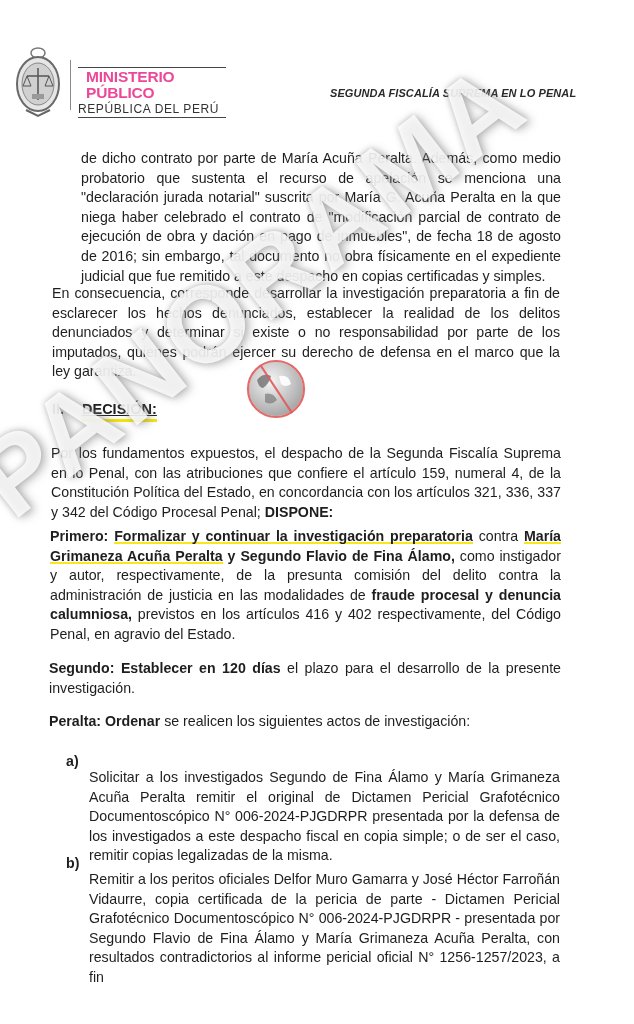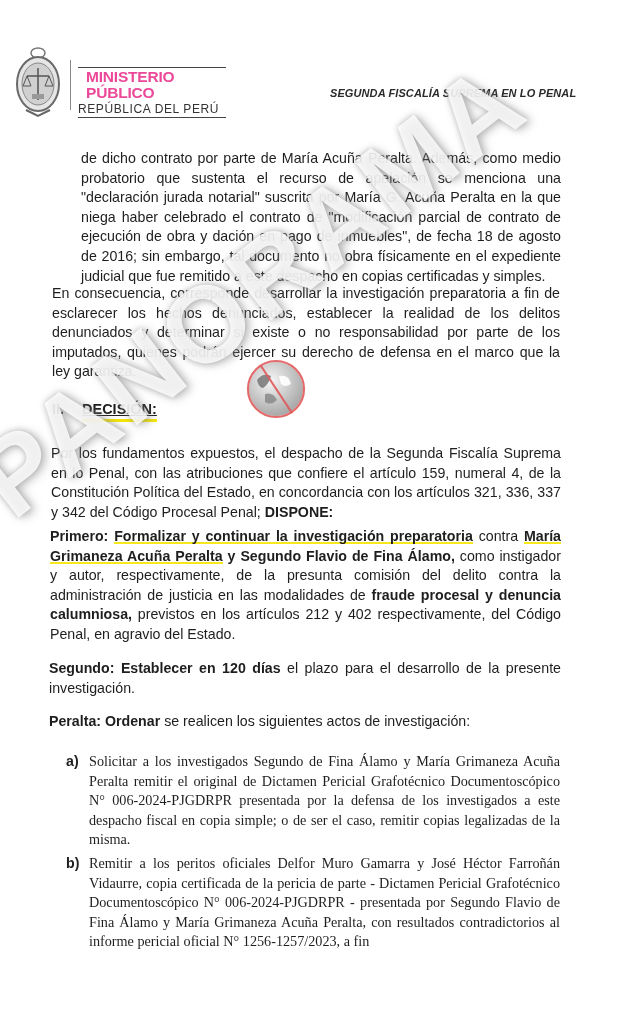--- a/index.html
+++ b/index.html
@@ -38,21 +38,21 @@
     background: linear-gradient(transparent 86%, #f5e70a 86%, #f5e70a 100%);
     padding-bottom: 5px;
     text-decoration: underline;
   }
   .p-por { left: 51px; top: 444px; width: 510px; }
   .p-primero { left: 50px; top: 527px; width: 511px; }
   .p-segundo { left: 49px; top: 659px; width: 512px; }
   .p-tercero { left: 49px; top: 712px; width: 512px; }
   .item { position: absolute; }
   .item .lbl { position: absolute; left: 0; top: 0; font-weight: bold; }
-  .item .txt { position: absolute; left: 23px; top: 0; text-align: justify; font-family: Liberation Serif, serif; }
+  .item .txt { position: absolute; left: 23px; top: 16px; text-align: justify; }
   .item-a { left: 66px; top: 752px; width: 494px; }
   .item-a .txt { width: 471px; }
   .item-b { left: 66px; top: 854px; width: 494px; }
   .item-b .txt { width: 471px; }
   b { font-weight: bold; }
   .hl {
     background: linear-gradient(transparent 88%, #f6e81c 88%, #f6e81c 100%);
   }
 
   .watermark {
@@ -105,21 +105,21 @@
   </div>
 
   <div class="para p-primero">
     <b>Primero:</b>
     <b class="hl">Formalizar y continuar la investigación preparatoria</b>
     <span>contra</span>
     <b class="hl">María Grimaneza Acuña Peralta</b>
     <b>y Segundo Flavio de Fina Álamo,</b>
     <span>como instigador y autor, respectivamente, de la presunta comisión del delito contra la administración de justicia en las modalidades de</span>
     <b>fraude procesal y denuncia calumniosa,</b>
-    <span>previstos en los artículos 212 y 402 respectivamente, del Código Penal, en agravio del Estado.</span>
+    <span>previstos en los artículos 416 y 402 respectivamente, del Código Penal, en agravio del Estado.</span>
   </div>
 
   <div class="para p-segundo">
     <b>Segundo:</b>
     <b>Establecer en 120 días</b>
     <span>el plazo para el desarrollo de la presente investigación.</span>
   </div>
 
   <div class="para p-tercero">
     <b>Peralta:</b>

